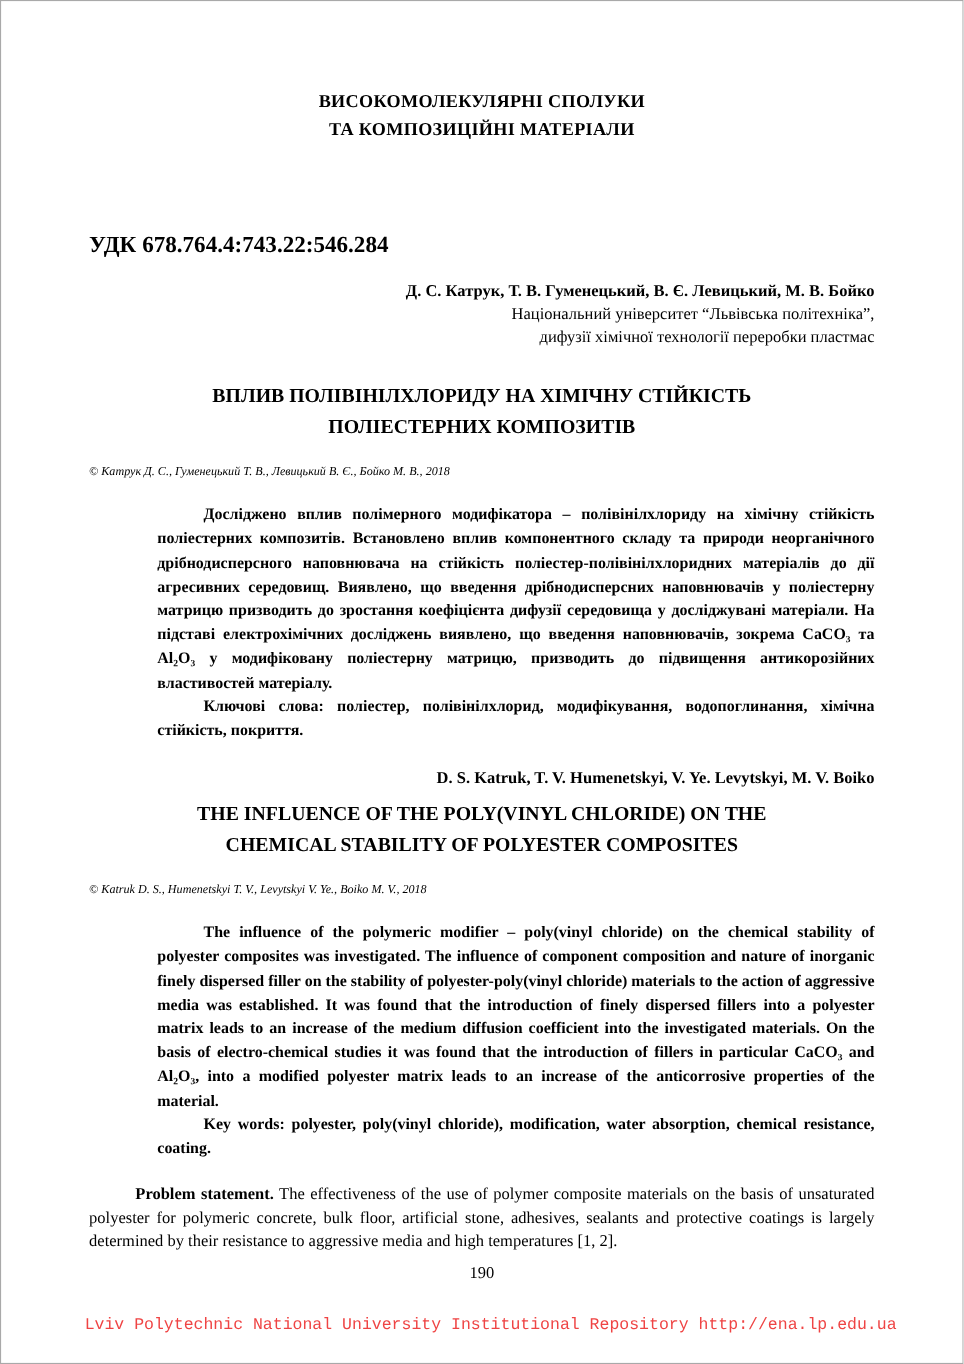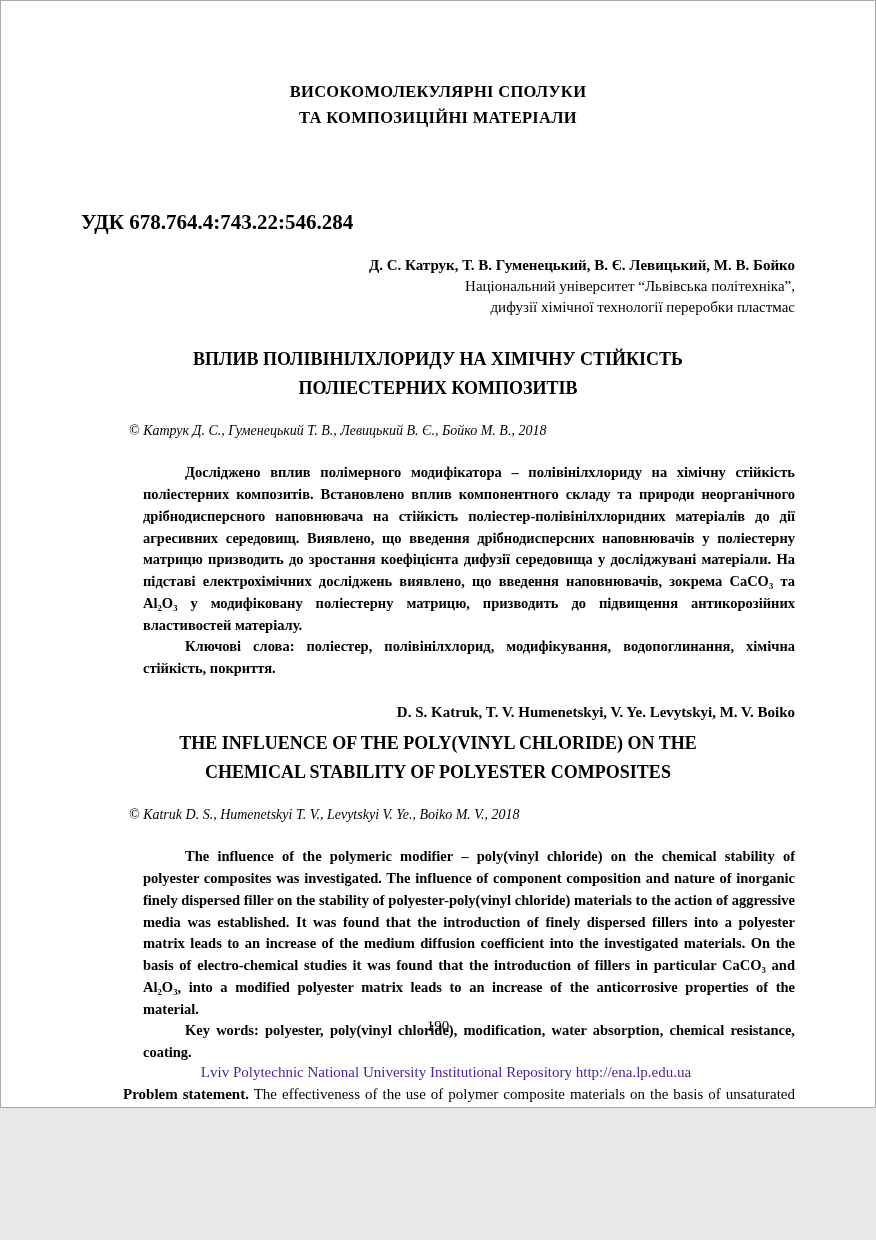--- a/index.html
+++ b/index.html
@@ -5,21 +5,21 @@
   html, body {
     margin: 0;
     padding: 0;
     background: #e8e8e8;
     font-family: "Liberation Serif", serif;
     color: #000;
   }
   .page {
     position: relative;
     width: 876px;
-    height: 1108px;
+    height: 1240px;
     margin: 0 auto;
     background: #ffffff;
     border: 1px solid #a9a9a9;
     box-sizing: border-box;
     overflow: hidden;
   }
   .content {
     padding: 78px 80px 0 80px;
   }
   .journal-header {
@@ -50,22 +50,21 @@
   .title-ua, .title-en {
     margin-top: 27px;
     text-align: center;
     font-weight: bold;
     font-size: 18px;
     line-height: 1.6;
   }
   .copyright {
     margin-top: 21px;
     font-style: italic;
-    font-size: 14px;
-    margin-left: 48px;
+    font-size: 11px;
   }
   .abstract {
     margin-top: 23px;
     margin-left: 62px;
     text-align: justify;
     font-weight: bold;
     font-size: 14.5px;
     line-height: 1.5;
     text-indent: 42px;
   }
@@ -103,23 +102,23 @@
     bottom: 72px;
     text-align: center;
     font-size: 15px;
   }
   .repo-footer {
     position: absolute;
     left: 16px;
     right: 0;
     bottom: 26px;
     text-align: center;
-    font-family: Liberation Serif, serif;
+    font-family: Liberation Mono, monospace;
     font-size: 15px;
-    color: #4c1d95;
+    color: #ef4444;
   }
 </style>
 </head>
 <body>
 
 <div class="page">
   <div class="content">
 
     <div class="journal-header">
       <div>ВИСОКОМОЛЕКУЛЯРНІ СПОЛУКИ</div>

